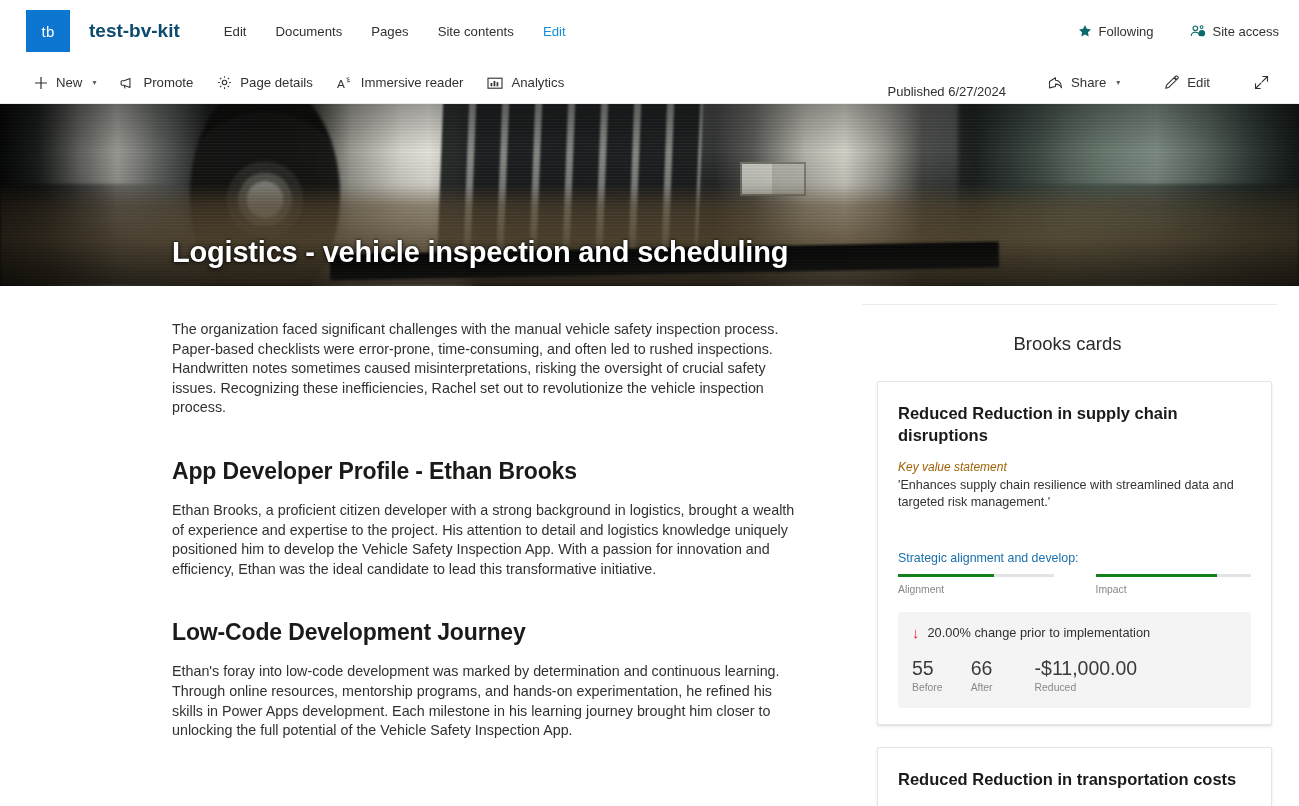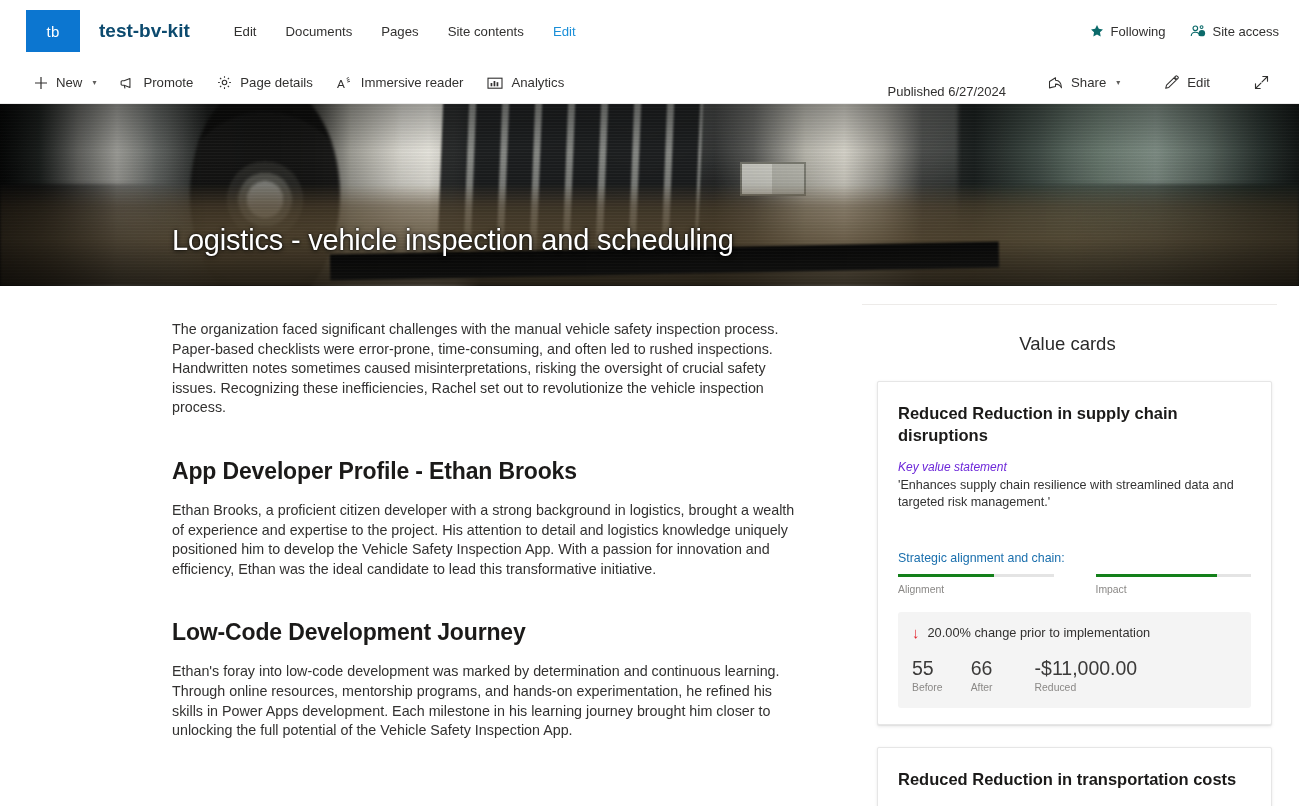--- a/index.html
+++ b/index.html
@@ -14,21 +14,21 @@
   
   .site-header {
     height: 62px;
     display: flex;
     align-items: center;
     padding: 0 20px 0 26px;
     background: #ffffff;
     position: relative;
   }
   .logo-tile {
-    width: 54px; height: 42px;
+    width: 44px; height: 42px;
     background: #0c76d0;
     color: #ffffff;
     font-size: 15px;
     display: flex; align-items: center; justify-content: center;
     flex: 0 0 auto;
     letter-spacing: .3px;
   }
   .site-title {
     font-size: 19px;
     font-weight: bold;
@@ -47,21 +47,21 @@
     color: #323130;
     text-decoration: none;
     white-space: nowrap;
   }
   .top-nav a.edit-link { color: #1a8fd8; }
 
   .header-right {
     margin-left: auto;
     display: flex;
     align-items: center;
-    gap: 24px;
+    gap: 36px;
   }
   .hdr-btn {
     display: flex; align-items: center; gap: 7px;
     font-size: 13px; color: #323130;
     white-space: nowrap;
   }
   .ic { display: inline-flex; align-items: center; justify-content: center; }
 
   
   .command-bar {
@@ -163,23 +163,23 @@
   }
   .hp-vignette {
     position: absolute; inset: 0;
     background:
       linear-gradient(180deg, rgba(0,0,0,.30) 0%, rgba(0,0,0,0) 26%, rgba(0,0,0,.18) 62%, rgba(0,0,0,.55) 100%),
       linear-gradient(90deg, rgba(0,0,0,.55) 0%, rgba(0,0,0,0) 16%, rgba(0,0,0,0) 82%, rgba(0,0,0,.35) 100%);
   }
   .hero-title {
     position: absolute;
     left: 172px;
-    top: 120px;
+    top: 132px;
     font-size: 29px;
-    font-weight: normal;
+    font-weight: bold;
     color: #ffffff;
     text-shadow: 0 1px 5px rgba(0,0,0,.75), 0 0 2px rgba(0,0,0,.9);
     letter-spacing: -.2px;
     white-space: nowrap;
   }
 
   
   .page-body {
     display: flex;
     padding: 0;
@@ -232,21 +232,21 @@
   .vcard-title {
     font-size: 16.5px;
     font-weight: bold;
     color: #1b1a19;
     line-height: 22px;
     margin-bottom: 14px;
   }
   .kv-label {
     font-size: 12px;
     font-style: italic;
-    color: #6d28d9;
+    color: #a16207;
     margin-bottom: 3px;
   }
   .kv-text {
     font-size: 12.6px;
     line-height: 17px;
     color: #333333;
   }
   .strategic-label {
     font-size: 12.4px;
     color: #1a6fad;
@@ -452,28 +452,28 @@
     <div>
       <div class="sec-head spaced">Low-Code Development Journey</div>
       <div class="sec-body">Ethan's foray into low-code development was marked by determination and continuous learning. Through online resources, mentorship programs, and hands-on experimentation, he refined his skills in Power Apps development. Each milestone in his learning journey brought him closer to unlocking the full potential of the Vehicle Safety Inspection App.</div>
     </div>
 
   </div>
 
   <div class="col-side">
     <div class="vc-panel">
       <div class="vc-divider"></div>
-      <div class="vc-title">Value cards</div>
+      <div class="vc-title">Brooks cards</div>
 
       <div class="vcard">
         <div class="vcard-title">Reduced Reduction in supply chain disruptions</div>
         <div class="kv-label">Key value statement</div>
         <div class="kv-text">'Enhances supply chain resilience with streamlined data and targeted risk management.'</div>
 
-        <div class="strategic-label">Strategic alignment and chain:</div>
+        <div class="strategic-label">Strategic alignment and develop:</div>
 
         <div class="bars">
           <div class="bar-col">
             <div class="bar-track">
               <div class="bar-fill" id="bar0" style="width: 62%; background: rgb(19, 128, 26);"></div>
             </div>
             <div class="bar-name">Alignment</div>
           </div>
           <div class="bar-col">
             <div class="bar-track">

